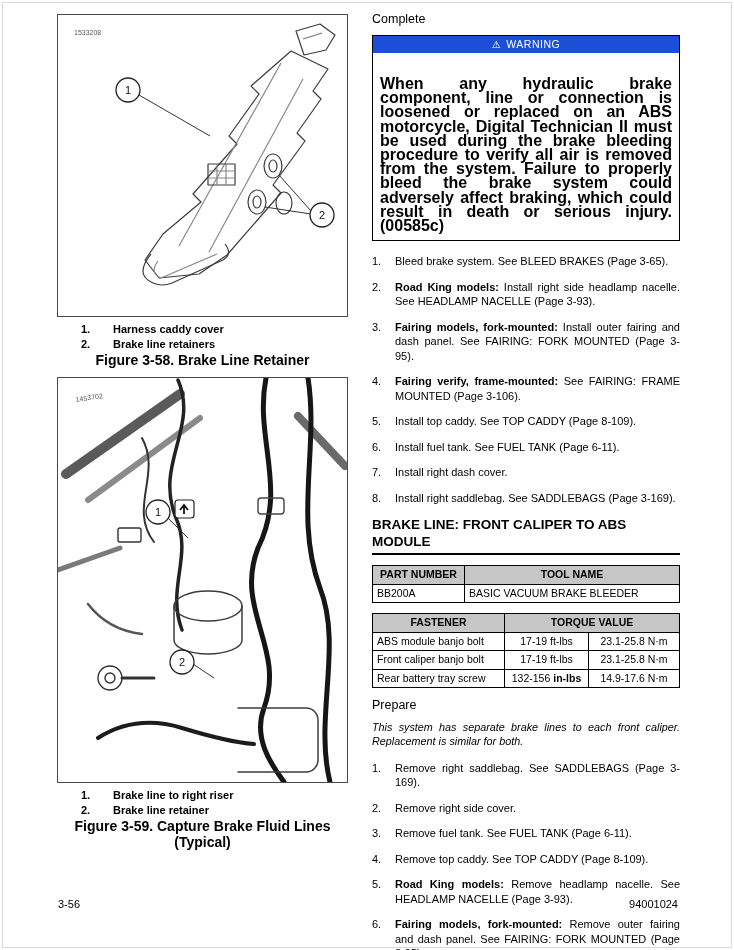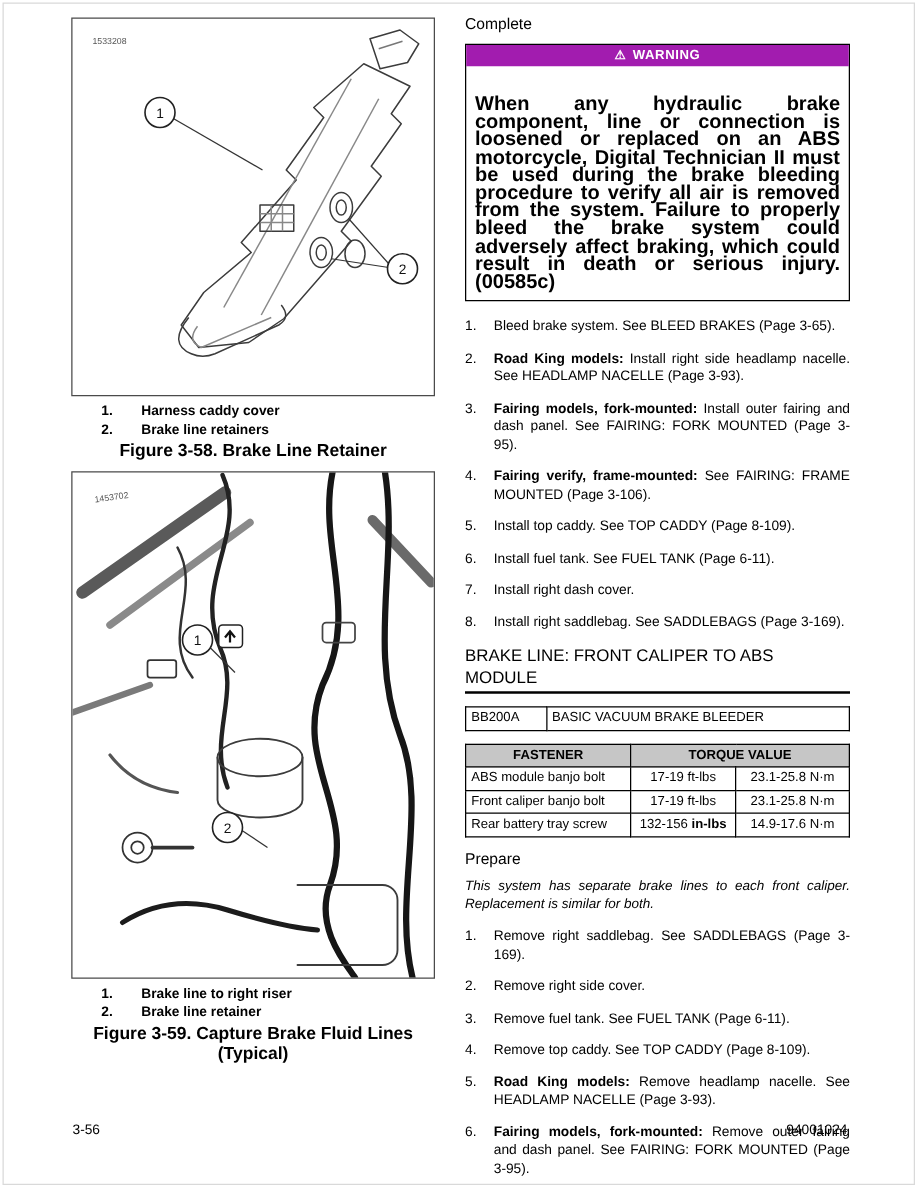--- a/index.html
+++ b/index.html
@@ -24,29 +24,29 @@
   .callout-circle { fill:#fff; stroke:#222; stroke-width:1.3; }
   .callout-num { font-family:"Liberation Sans", sans-serif; font-size:11px; fill:#111; text-anchor:middle; }
   .photo-id { font-family:"Liberation Sans", sans-serif; font-size:7px; fill:#555; }
   .leader { stroke:#333; stroke-width:1; }
 
   
   .right-col { position:absolute; left:372px; top:12px; width:308px; }
   .section-h { font-size:12.5px; font-weight:normal; margin-bottom:9px; }
 
   .warning-box { border:1px solid #000; margin-bottom:13px; }
-  .warning-bar { background:#a21caf; color:#fff; text-align:center; font-size:10.5px; font-weight:bold; padding:2px 0 3px 0; letter-spacing:0.5px; }
+  .warning-bar { background:#1d4ed8; color:#fff; text-align:center; font-size:10.5px; font-weight:normal; padding:2px 0 3px 0; letter-spacing:0.5px; }
   .warning-icon { margin-right:5px; font-size:10px; }
   .warning-body { padding:24px 7px 7px 7px; font-size:16px; font-weight:bold; line-height:14.2px; text-align:justify; }
 
   .step { display:flex; margin-bottom:11px; font-size:11px; line-height:14.5px; }
   .step-num { width:23px; flex:none; }
   .step-text { flex:1; text-align:justify; }
 
-  .rule-h { font-size:13.5px; font-weight:normal; line-height:17px; border-bottom:2px solid #000; padding-bottom:3px; margin:4px 0 10px 0; }
+  .rule-h { font-size:13.5px; font-weight:bold; line-height:17px; border-bottom:2px solid #000; padding-bottom:3px; margin:4px 0 10px 0; }
 
   table.spec { width:100%; border-collapse:collapse; font-size:10.5px; margin-bottom:10px; }
   table.spec th, table.spec td { border:1px solid #000; padding:2px 4px 3px 4px; line-height:12.5px; }
   table.spec th { background:#c6c6c6; font-weight:bold; text-align:center; }
   td.t-center { text-align:center; }
   .col-part { width:92px; }
   .col-fast { width:132px; }
   .col-tq1 { width:84px; }
 
   .note-label { text-align:center; font-style:italic; font-size:10.8px; margin:2px 0 4px 0; }
@@ -217,20 +217,24 @@
       <div class="step">
         <span class="step-num">8.</span>
         <span class="step-text"><b></b><span>Install right saddlebag. See SADDLEBAGS (Page 3-169).</span></span>
       </div>
     </div>
 
     <div class="rule-h">BRAKE LINE: FRONT CALIPER TO ABS MODULE</div>
 
     <table class="spec">
       <tbody>
+          <tr>
+        <th class="col-part">PART NUMBER</th>
+        <th>TOOL NAME</th>
+      </tr>
       <tr>
         <td>BB200A</td>
         <td>BASIC VACUUM BRAKE BLEEDER</td>
       </tr>
     </tbody>
       </table>
 
     <table class="spec">
       <tbody>
           <tr>

